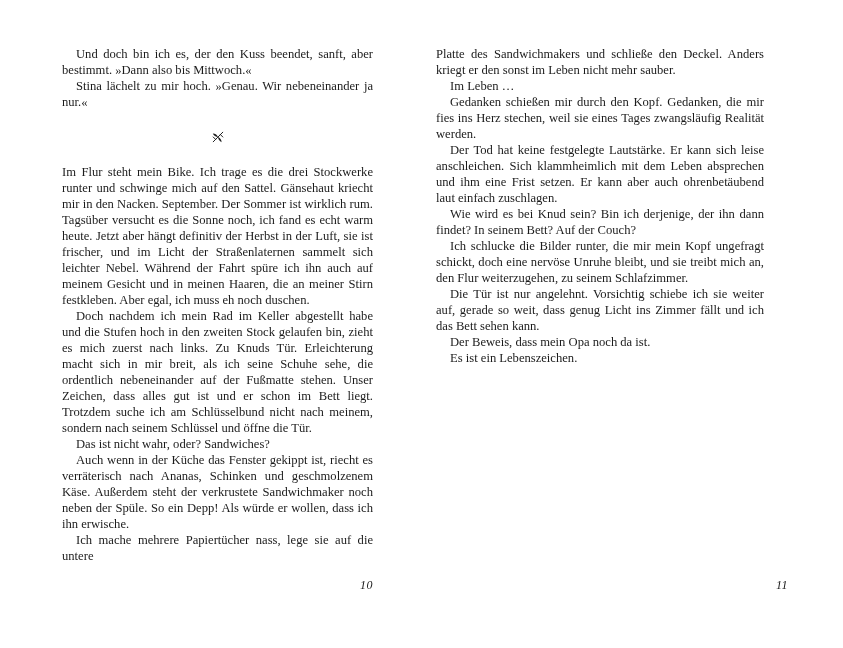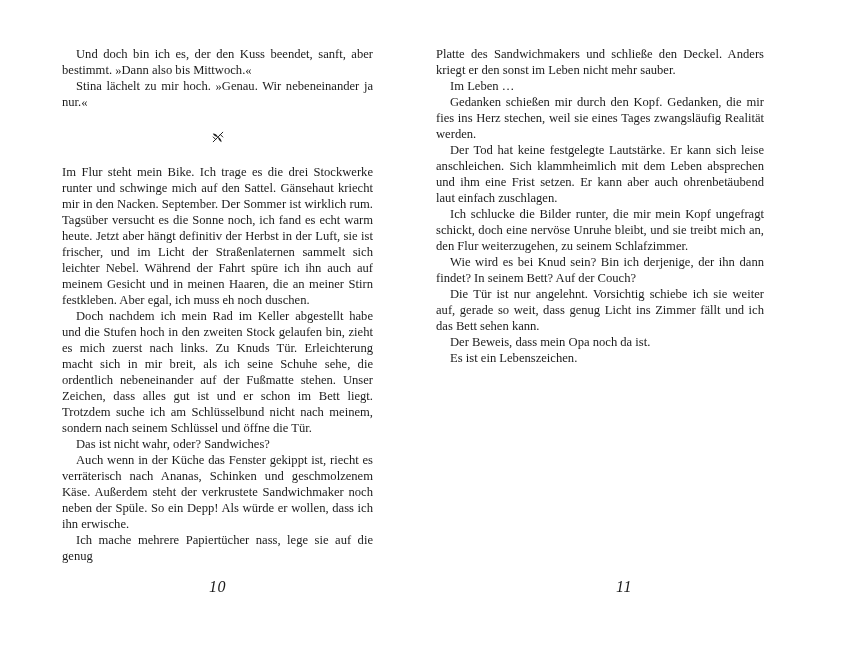--- a/index.html
+++ b/index.html
@@ -49,23 +49,23 @@
     }
     .section-break {
       height: 54px;
       display: flex;
       align-items: center;
       justify-content: center;
     }
     .folio {
       position: absolute;
       top: 578px;
-      font-size: 16px;
+      font-size: 12px;
       font-style: italic;
-      text-align: center;
+      text-align: right;
       letter-spacing: 0.5px;
     }
     .folio-left {
       left: 62px;
       width: 311px;
     }
     .folio-right {
       left: 460px;
       width: 328px;
     }
@@ -97,32 +97,32 @@
             <path d="M10 10 q0.5 4.5 4.5 6.5 q-0.5 -5 -4.5 -6.5 z"></path>
           </g>
         </svg>
       </span>
     </div>
 
     <p>Im Flur steht mein Bike. Ich trage es die drei Stockwerke runter und schwinge mich auf den Sattel. Gänsehaut kriecht mir in den Nacken. September. Der Sommer ist wirklich rum. Tagsüber versucht es die Sonne noch, ich fand es echt warm heute. Jetzt aber hängt definitiv der Herbst in der Luft, sie ist frischer, und im Licht der Straßenlaternen sammelt sich leichter Nebel. Während der Fahrt spüre ich ihn auch auf meinem Gesicht und in meinen Haaren, die an meiner Stirn festkleben. Aber egal, ich muss eh noch duschen.</p>
     <p class="indent">Doch nachdem ich mein Rad im Keller abgestellt habe und die Stufen hoch in den zweiten Stock gelaufen bin, zieht es mich zuerst nach links. Zu Knuds Tür. Erleichterung macht sich in mir breit, als ich seine Schuhe sehe, die ordentlich nebeneinander auf der Fußmatte stehen. Unser Zeichen, dass alles gut ist und er schon im Bett liegt. Trotzdem suche ich am Schlüsselbund nicht nach meinem, sondern nach seinem Schlüssel und öffne die Tür.</p>
     <p class="indent">Das ist nicht wahr, oder? Sandwiches?</p>
     <p class="indent">Auch wenn in der Küche das Fenster gekippt ist, riecht es verräterisch nach Ananas, Schinken und geschmolzenem Käse. Außerdem steht der verkrustete Sandwichmaker noch neben der Spüle. So ein Depp! Als würde er wollen, dass ich ihn erwische.</p>
-    <p class="indent">Ich mache mehrere Papiertücher nass, lege sie auf die genug</p>
+    <p class="indent">Ich mache mehrere Papiertücher nass, lege sie auf die untere</p>
   </div>
 
   <div class="folio folio-left">10</div>
 
   <div class="page-column page-right">
     <p>Platte des Sandwichmakers und schließe den Deckel. Anders kriegt er den sonst im Leben nicht mehr sauber.</p>
     <p class="indent">Im Leben …</p>
     <p class="indent">Gedanken schießen mir durch den Kopf. Gedanken, die mir fies ins Herz stechen, weil sie eines Tages zwangsläufig Realität werden.</p>
     <p class="indent">Der Tod hat keine festgelegte Lautstärke. Er kann sich leise anschleichen. Sich klammheimlich mit dem Leben absprechen und ihm eine Frist setzen. Er kann aber auch ohrenbetäubend laut einfach zuschlagen.</p>
+    <p class="indent">Wie wird es bei Knud sein? Bin ich derjenige, der ihn dann findet? In seinem Bett? Auf der Couch?</p>
     <p class="indent">Ich schlucke die Bilder runter, die mir mein Kopf ungefragt schickt, doch eine nervöse Unruhe bleibt, und sie treibt mich an, den Flur weiterzugehen, zu seinem Schlafzimmer.</p>
-    <p class="indent">Wie wird es bei Knud sein? Bin ich derjenige, der ihn dann findet? In seinem Bett? Auf der Couch?</p>
     <p class="indent">Die Tür ist nur angelehnt. Vorsichtig schiebe ich sie weiter auf, gerade so weit, dass genug Licht ins Zimmer fällt und ich das Bett sehen kann.</p>
     <p class="indent">Der Beweis, dass mein Opa noch da ist.</p>
     <p class="indent">Es ist ein Lebenszeichen.</p>
   </div>
 
   <div class="folio folio-right">11</div>
 
 </div>
 
 </body></html>

